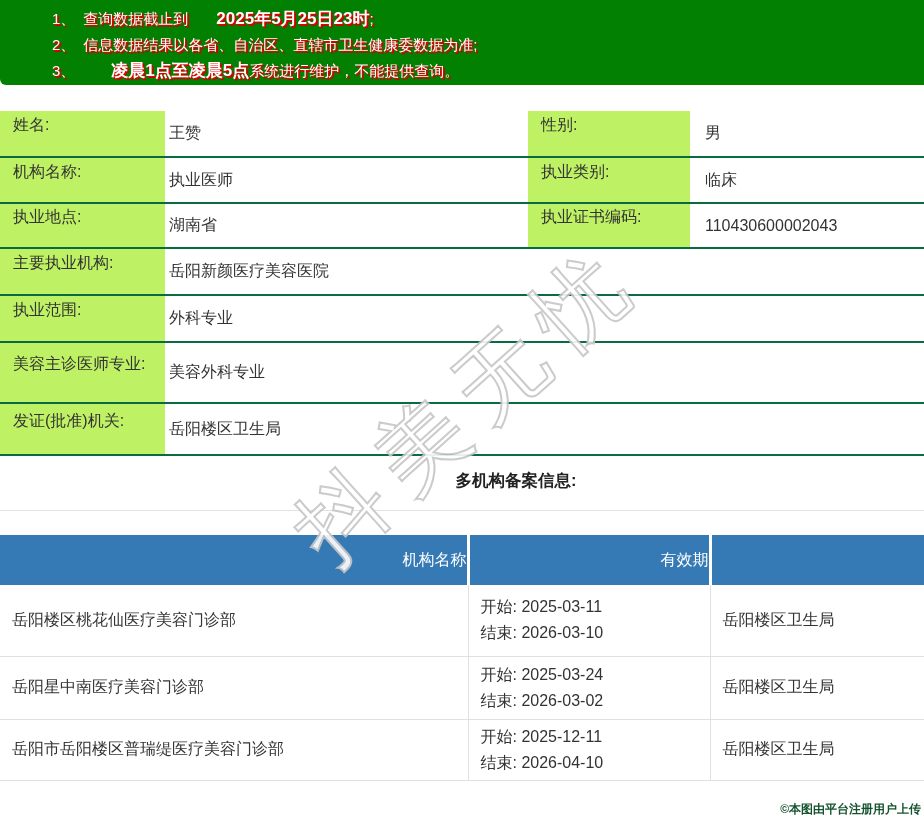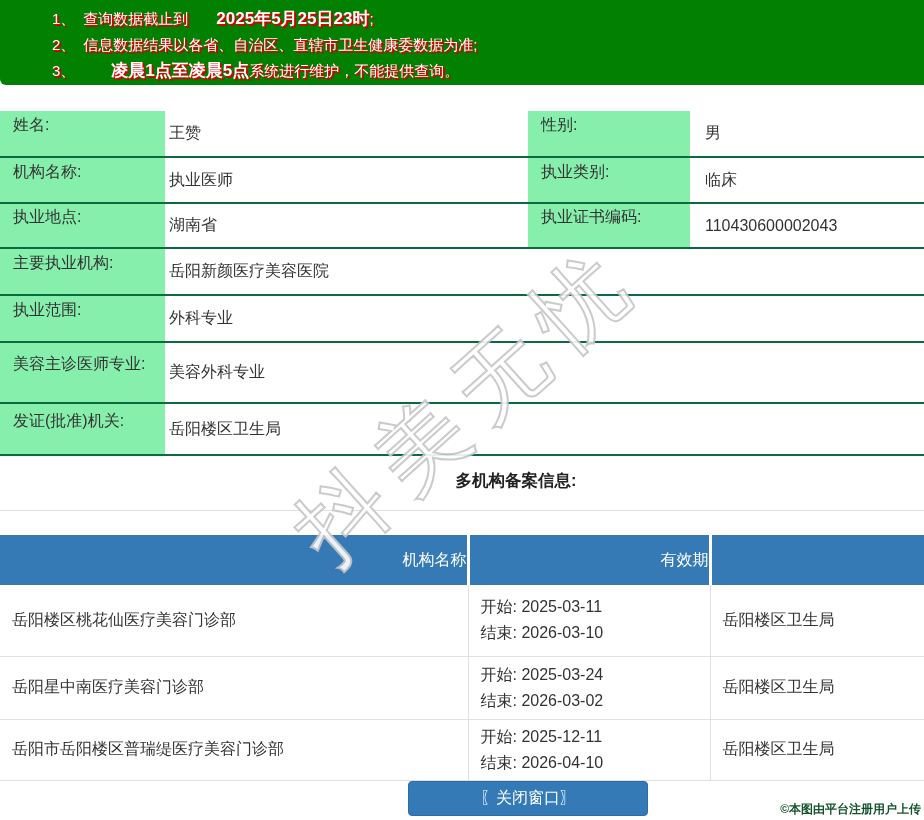--- a/index.html
+++ b/index.html
@@ -12,21 +12,21 @@
           border-radius:0 0 6px 6px;box-sizing:border-box;padding-top:6px;}
   .notice{padding-left:52px;line-height:26px;font-size:15px;color:#fff;
           text-shadow:1px 1px 0 #e60000,2px 2px 0 rgba(200,0,0,.85);white-space:nowrap;}
   .notice .num{margin-right:8px;}
   .notice .b{font-weight:bold;font-size:17px;padding-left:28px;}
 
   
   table{border-collapse:collapse;table-layout:fixed;}
   .profile-table{position:absolute;top:111px;left:0;width:1056px;font-size:16px;color:#333;}
   .profile-table td{border-bottom:2px solid #0a6b43;vertical-align:middle;box-sizing:border-box;}
-  .profile-table td.lab{background:#86efac;padding:0 10px 16px 13px;}
+  .profile-table td.lab{background:#bef264;padding:0 10px 16px 13px;}
   .profile-table td.val{padding-left:4px;background:#fff;}
   .profile-table td.val2{padding-left:15px;}
   tr.r46{height:46px;} tr.r45{height:45px;} tr.r47{height:47px;}
   tr.r61{height:61px;} tr.r52{height:52px;}
 
   
   .section-title{position:absolute;top:470px;left:0;width:1056px;text-align:center;
                  font-size:16.5px;font-weight:bold;color:#222;transform:translateX(-12px);}
   .gray-line{position:absolute;top:510px;left:0;width:1056px;height:0;
              border-top:1px solid #e2e2e2;}
@@ -156,18 +156,17 @@
         <td class="validity">
           <div>开始: 2025-12-11</div>
           <div>结束: 2026-04-10</div>
         </td>
         <td>岳阳楼区卫生局</td>
       </tr>
     </tbody>
       </table>
   </div>
 
-  <button class="close-btn">〖关闭窗口〗</button>
 
   <div class="watermark">抖美无忧</div>
 
   <div class="credit">©本图由平台注册用户上传</div>
 </div>
 
 </body></html>

